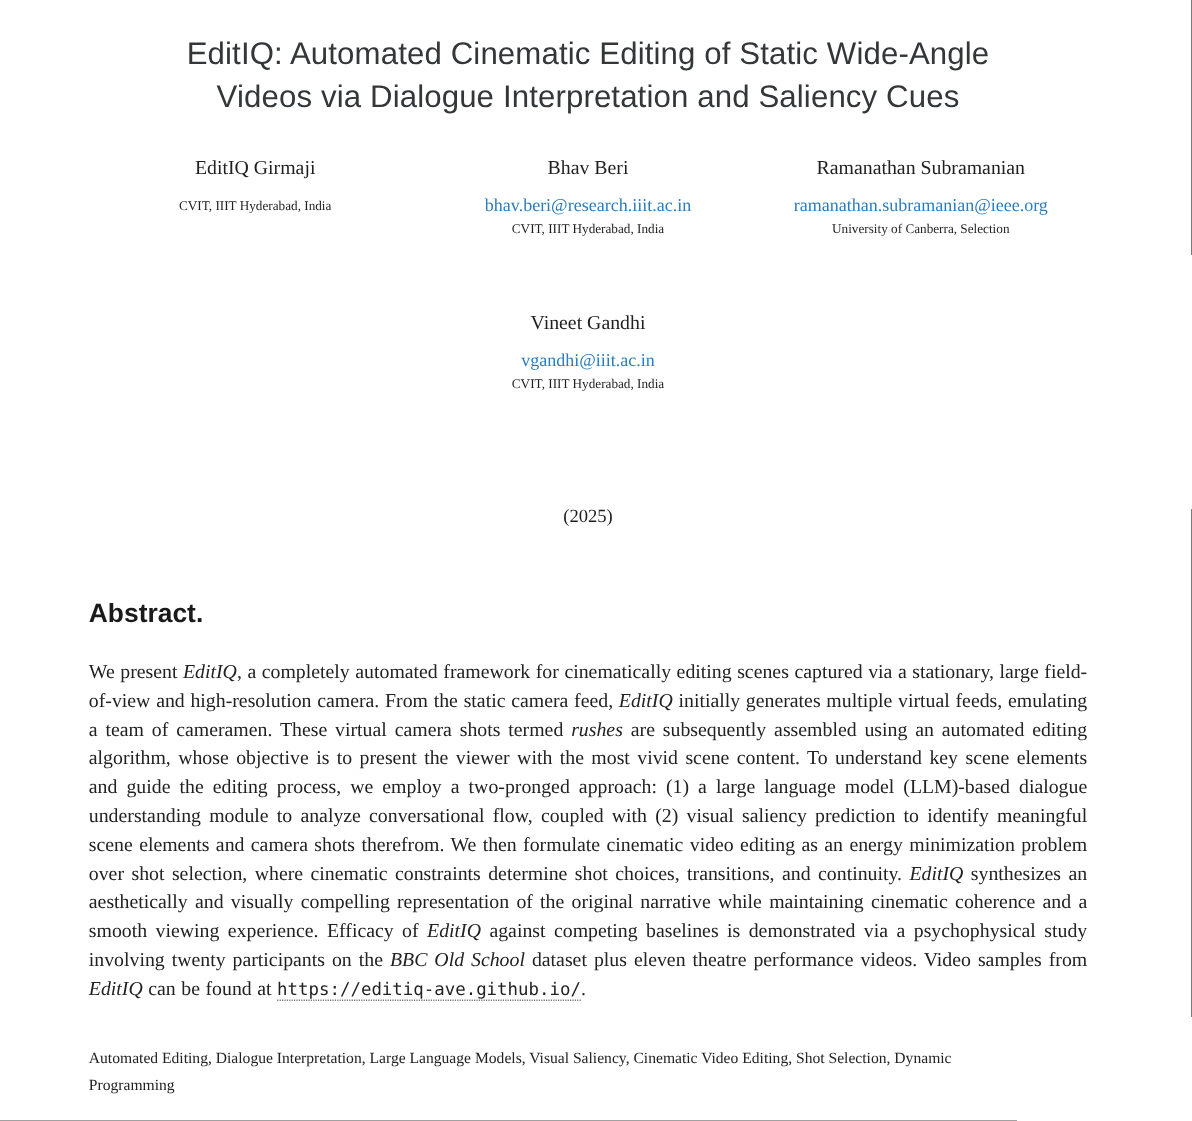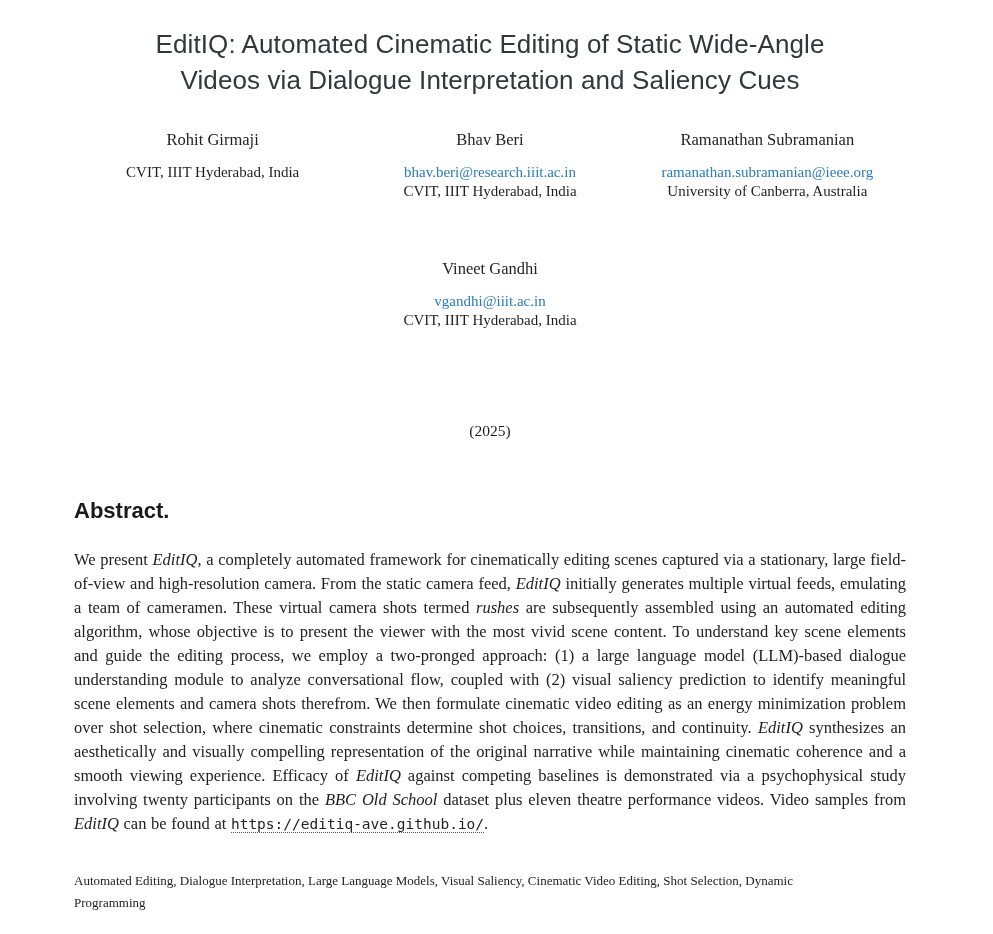--- a/index.html
+++ b/index.html
@@ -54,21 +54,21 @@
   }
   .author-email {
     display: block;
     font-size: 15px;
     line-height: 19px;
     color: var(--link-color, #2b7cbd);
     text-decoration: none;
     cursor: pointer;
   }
   .author-affil {
-    font-size: 15px;
+    font-size: 11px;
     line-height: 19px;
     color: #1f1f1f;
   }
   .year {
     margin-top: 92px;
     text-align: center;
     font-size: 15.5px;
     color: #1f1f1f;
   }
   .abstract-heading {
@@ -109,32 +109,32 @@
 
 <div class="page">
 
   <h1 class="title">
     <span class="title-line">EditIQ: Automated Cinematic Editing of Static Wide-Angle</span>
     <span class="title-line">Videos via Dialogue Interpretation and Saliency Cues</span>
   </h1>
 
   <div class="authors-row">
     <div class="author">
-      <div class="author-name">Rohit Girmaji</div>
+      <div class="author-name">EditIQ Girmaji</div>
       <div class="author-affil">CVIT, IIIT Hyderabad, India</div>
     </div>
     <div class="author">
       <div class="author-name">Bhav Beri</div>
       <a class="author-email">bhav.beri@research.iiit.ac.in</a>
       <div class="author-affil">CVIT, IIIT Hyderabad, India</div>
     </div>
     <div class="author">
       <div class="author-name">Ramanathan Subramanian</div>
       <a class="author-email">ramanathan.subramanian@ieee.org</a>
-      <div class="author-affil">University of Canberra, Australia</div>
+      <div class="author-affil">University of Canberra, Selection</div>
     </div>
   </div>
 
   <div class="authors-row single">
     <div class="author">
       <div class="author-name">Vineet Gandhi</div>
       <a class="author-email">vgandhi@iiit.ac.in</a>
       <div class="author-affil">CVIT, IIIT Hyderabad, India</div>
     </div>
   </div>

